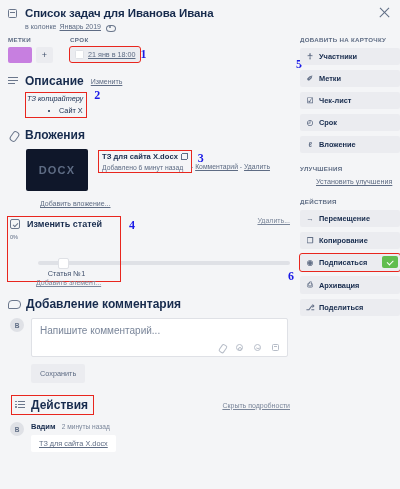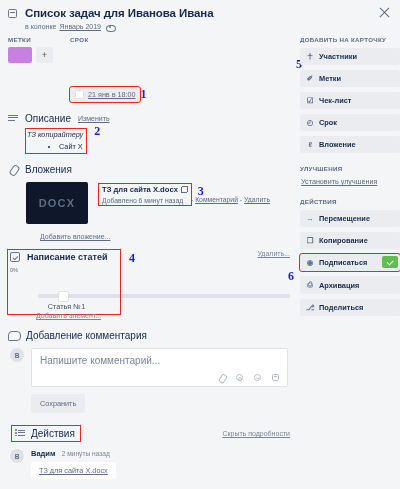--- a/index.html
+++ b/index.html
@@ -77,21 +77,21 @@
   }
   .chkbox-sm { width: 9px; height: 9px; background: #fff; border-radius: 1.5px; border: 0.8px solid #dfe1e6; }
   .due-txt { font-size: 7.2px; color: #5e6c84; text-decoration: underline; }
 
   .redbox { outline: 1.6px solid #e8261e; outline-offset: 0px; }
   .marker { color: #1a1ae6; font-weight: bold; font-size: 12px; font-family: "Liberation Serif", serif; }
 
   
   .sec { margin-top: 11px; }
   .sec-head { display: flex; align-items: center; gap: 7px; }
-  .sec-title { font-size: 10px; font-weight: normal; color: #172b4d; }
+  .sec-title { font-size: 12px; font-weight: bold; color: #172b4d; }
   .sec-link { font-size: 7px; color: #5e6c84; text-decoration: underline; }
   .sec-ico { width: 10px; flex: 0 0 10px; height: 9px; position: relative; }
   .bars::before, .bars::after, .bars span {
     content: ""; position: absolute; left: 0; height: 1.1px; background: #6b778c;
   }
   .bars::before { top: 0.5px; width: 10px; }
   .bars span    { top: 3.3px; width: 10px; display: block; }
   .bars::after  { top: 6.1px; width: 6.5px; }
 
   .desc { margin-left: 18px; margin-top: 5px; display: inline-block; padding: 1px 3px 2px 1px; }
@@ -213,21 +213,21 @@
   .sb-head { font-size: 6.2px; font-weight: bold; color: #5e6c84; letter-spacing: 0.3px;
              text-transform: uppercase; margin-bottom: 5px; }
   .sb-btn {
     display: flex; align-items: center; gap: 5px;
     background: #ebecf0; border-radius: 2px; padding: 4px 6px; margin-bottom: 5px;
     font-size: 7.4px; font-weight: bold; color: #172b4d; position: relative;
   }
   .sb-btn .gl { font-size: 7.5px; color: #42526e; width: 8px; text-align: center; opacity: 0.8; }
   .sb-gap { height: 7px; }
   .sb-link { font-size: 7.2px; color: #5e6c84; text-decoration: underline; line-height: 1.45;
-             display: inline-block; margin: 0 0 0 1px; }
+             display: inline-block; margin: 0 0 0 16px; }
   .sb-check {
     position: absolute; right: 2px; top: 2px; width: 16px; height: 12px;
     background: #61bd4f; border-radius: 2px; display: flex; align-items: center; justify-content: center;
   }
   .sb-check::after {
     content: ""; width: 5px; height: 2.5px; border-left: 1.4px solid #fff; border-bottom: 1.4px solid #fff;
     transform: rotate(-45deg); margin-top: -1px;
   }
   .sb-marker { position: absolute; font-weight: bold; font-size: 12px; color: #1a1ae6;
                font-family: "Liberation Serif", serif; }
@@ -257,21 +257,21 @@
       <div class="lbl-row">
         <div class="col-labels">
           <div class="minihdr">МЕТКИ</div>
           <div class="swatch-row">
             <div class="swatch" style="background:#c77fe0"></div>
             <div class="plusbox">+</div>
           </div>
         </div>
         <div class="col-due">
           <div class="minihdr">СРОК</div>
-          <div style="display:flex;align-items:flex-end;gap:0;margin-top:40px;">
+          <div style="display:flex;align-items:flex-end;gap:0;">
             <div class="due-pill redbox">
               <span class="chkbox-sm"></span>
               <span class="due-txt">21 янв в 18:00</span>
             </div>
             <span class="marker">1</span>
           </div>
         </div>
       </div>
 
       <div class="sec">
@@ -319,21 +319,21 @@
           </div>
         </div>
         <a href="#" class="add-att">Добавить вложение...</a>
       </div>
 
       <div class="sec" style="margin-top:9px;">
         <div style="display:flex;align-items:flex-start;">
           <div class="redbox" style="padding:2px 4px 3px 2px;flex:0 0 112px;">
             <div class="cl-head">
               <span class="cl-box"></span>
-              <span class="cl-title">Написание статей</span>
+              <span class="cl-title">Изменить статей</span>
             </div>
             <div class="prog-row">
               <span class="prog-pct">0%</span>
             </div>
             <div class="cl-item" style="margin-top:18px;flex-direction:column;">
               <span class="cl-item-box"></span>
               <span class="cl-item-txt">Статья №1</span>
             </div>
           </div>
           <span class="marker" style="margin-left:9px;margin-top:1px;">4</span>

